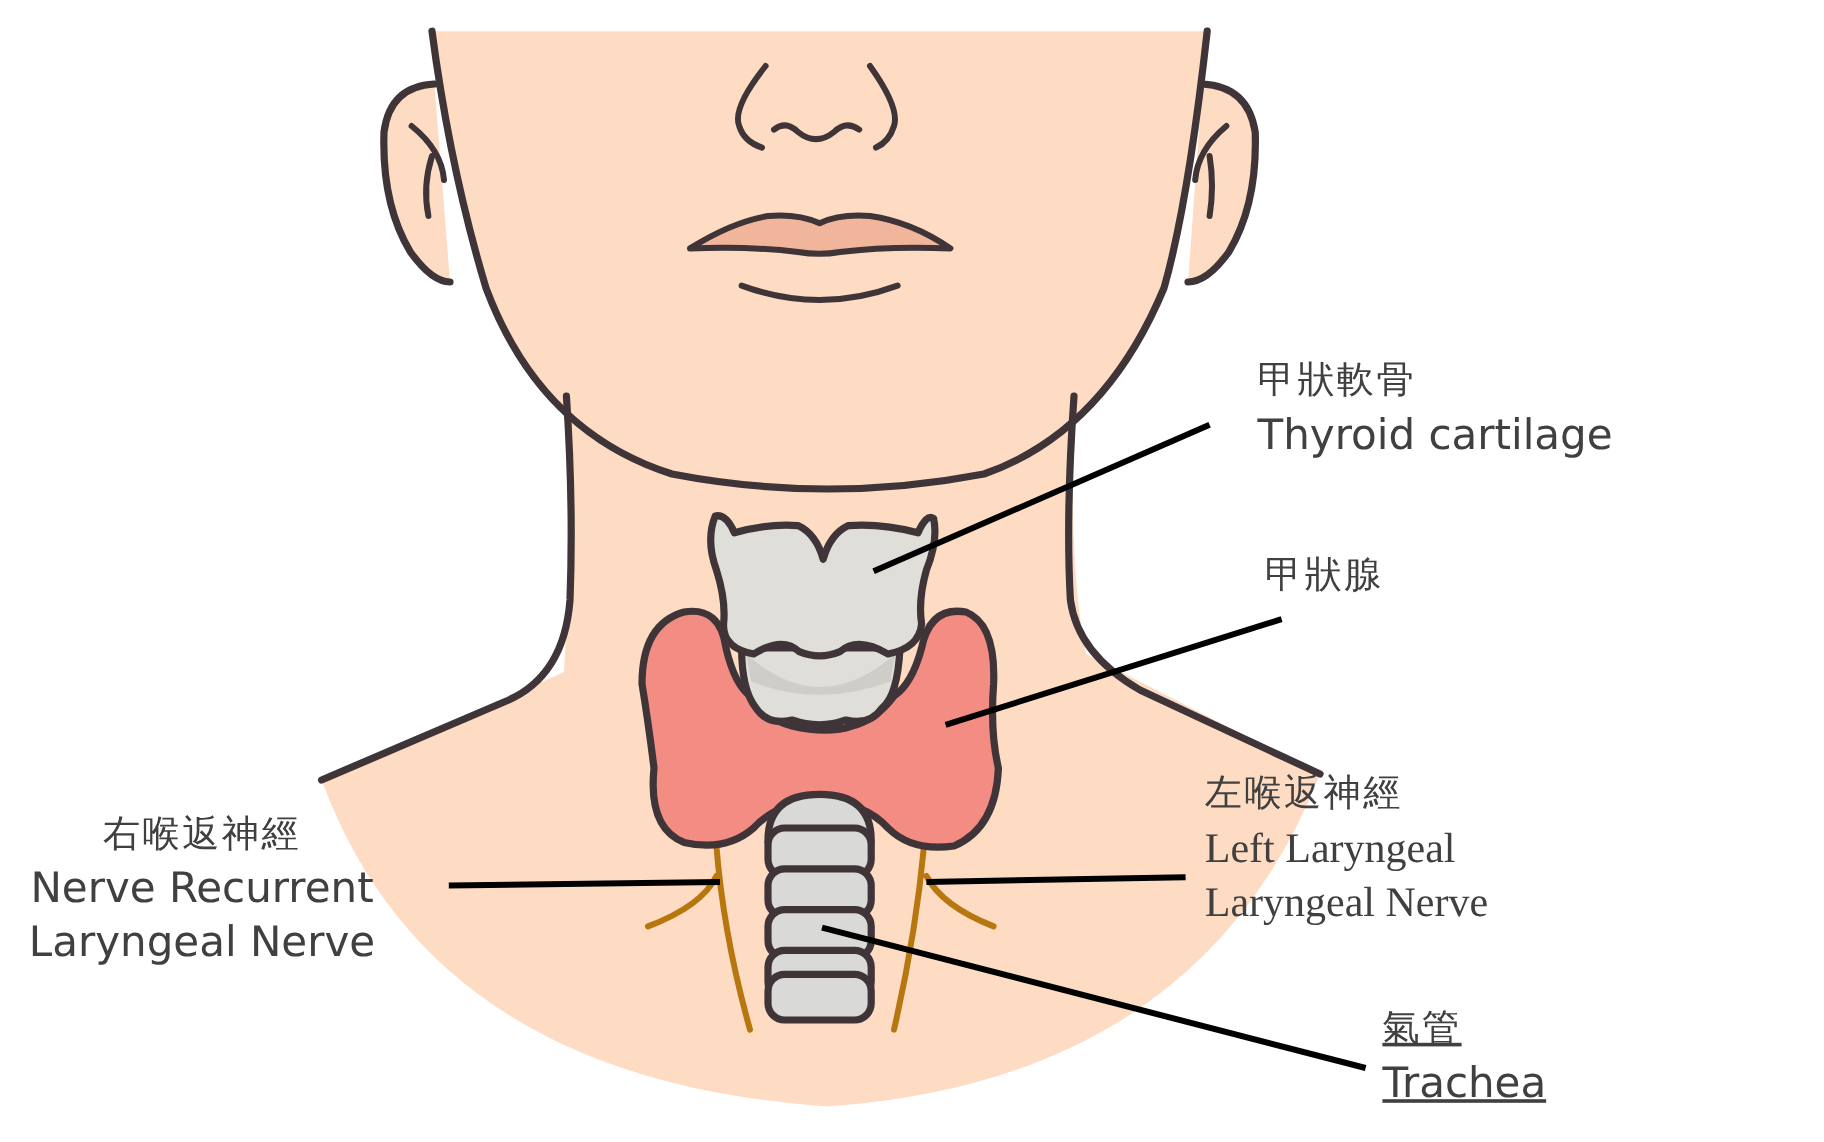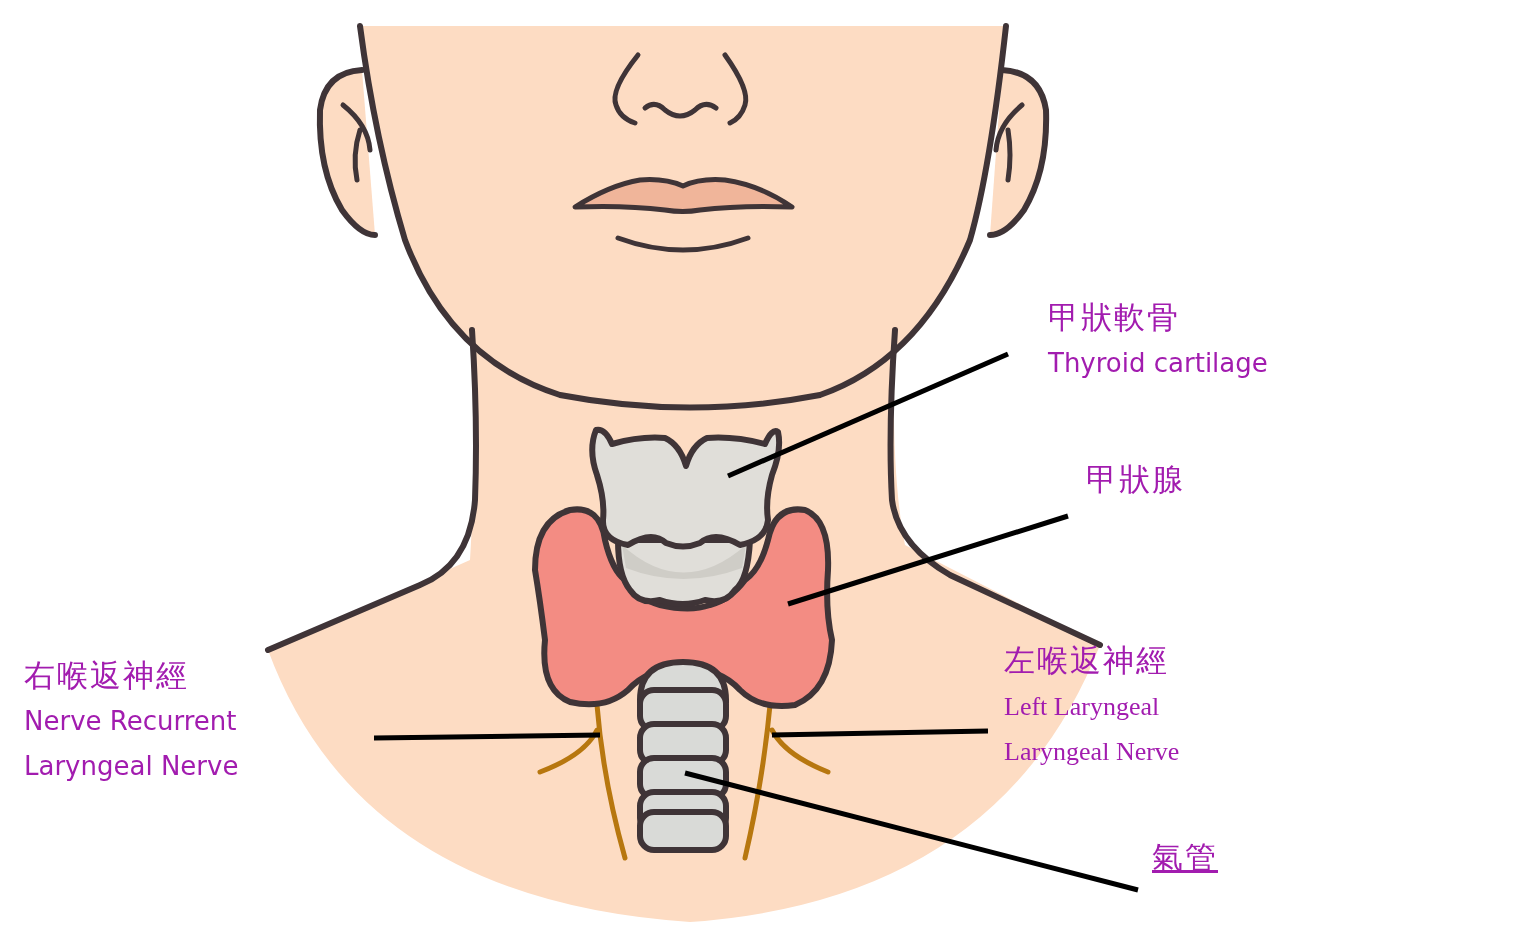--- a/index.html
+++ b/index.html
@@ -1,21 +1,21 @@
 <!DOCTYPE html>
 <html><head>
 <meta charset="utf-8">
 <style>
   html, body { margin: 0; padding: 0; background: #ffffff; }
   body { width: 1520px; height: 952px; position: relative; overflow: hidden;
          font-family: "DejaVu Sans", "Liberation Sans", sans-serif; }
   #illustration { position: absolute; left: 0; top: 0; width: 1520px; height: 952px; }
-  .label { position: absolute; color: #a21caf; line-height: 1.0; }
+  .label { position: absolute; color: #404040; line-height: 1.0; }
   .label .zh { display: block; font-size: 31px; letter-spacing: 2px; margin-bottom: 8px; }
-  .label .en { display: block; font-size: 26px; line-height: 45px; white-space: nowrap; }
+  .label .en { display: block; font-size: 35px; line-height: 45px; white-space: nowrap; }
 </style>
 </head>
 <body>
 
 <svg id="illustration" viewBox="0 0 1520 952" xmlns="http://www.w3.org/2000/svg">
 
   <path d="M268 650 L470 560 Q478 420 475 330 L895 330 Q890 470 905 545 L1100 645
            Q1000 900 690 922 Q360 900 268 650 Z" fill="#fddcc3"></path>
 
   <path d="M360 26 L1006 26 Q990 170 970 240 Q920 360 820 395 Q690 420 560 395
@@ -70,31 +70,32 @@
     <line x1="772" y1="735" x2="988" y2="731"></line>
     <line x1="685" y1="773" x2="1138" y2="890"></line>
   </g>
 </svg>
 
 <div class="label" style="left:1048px; top:302px;">
   <span class="zh">甲狀軟骨</span>
   <span class="en">Thyroid cartilage</span>
 </div>
 
-<div class="label" style="left:1086px; top:464px;">
+<div class="label" style="left:1054px; top:464px;">
   <span class="zh">甲狀腺</span>
 </div>
 
-<div class="label" style="left:24px; top:660px;">
+<div class="label" style="left:24px; top:680px;text-align:center;">
   <span class="zh">右喉返神經</span>
   <span class="en">Nerve Recurrent</span>
   <span class="en">Laryngeal Nerve</span>
 </div>
 
 <div class="label" style="left:1004px; top:645px;font-family:Liberation Serif, serif;">
   <span class="zh">左喉返神經</span>
   <span class="en">Left Laryngeal</span>
   <span class="en">Laryngeal Nerve</span>
 </div>
 
 <div class="label" style="left:1152px; top:842px;text-decoration:underline;">
   <span class="zh">氣管</span>
+  <span class="en">Trachea</span>
 </div>
 
 </body></html>

